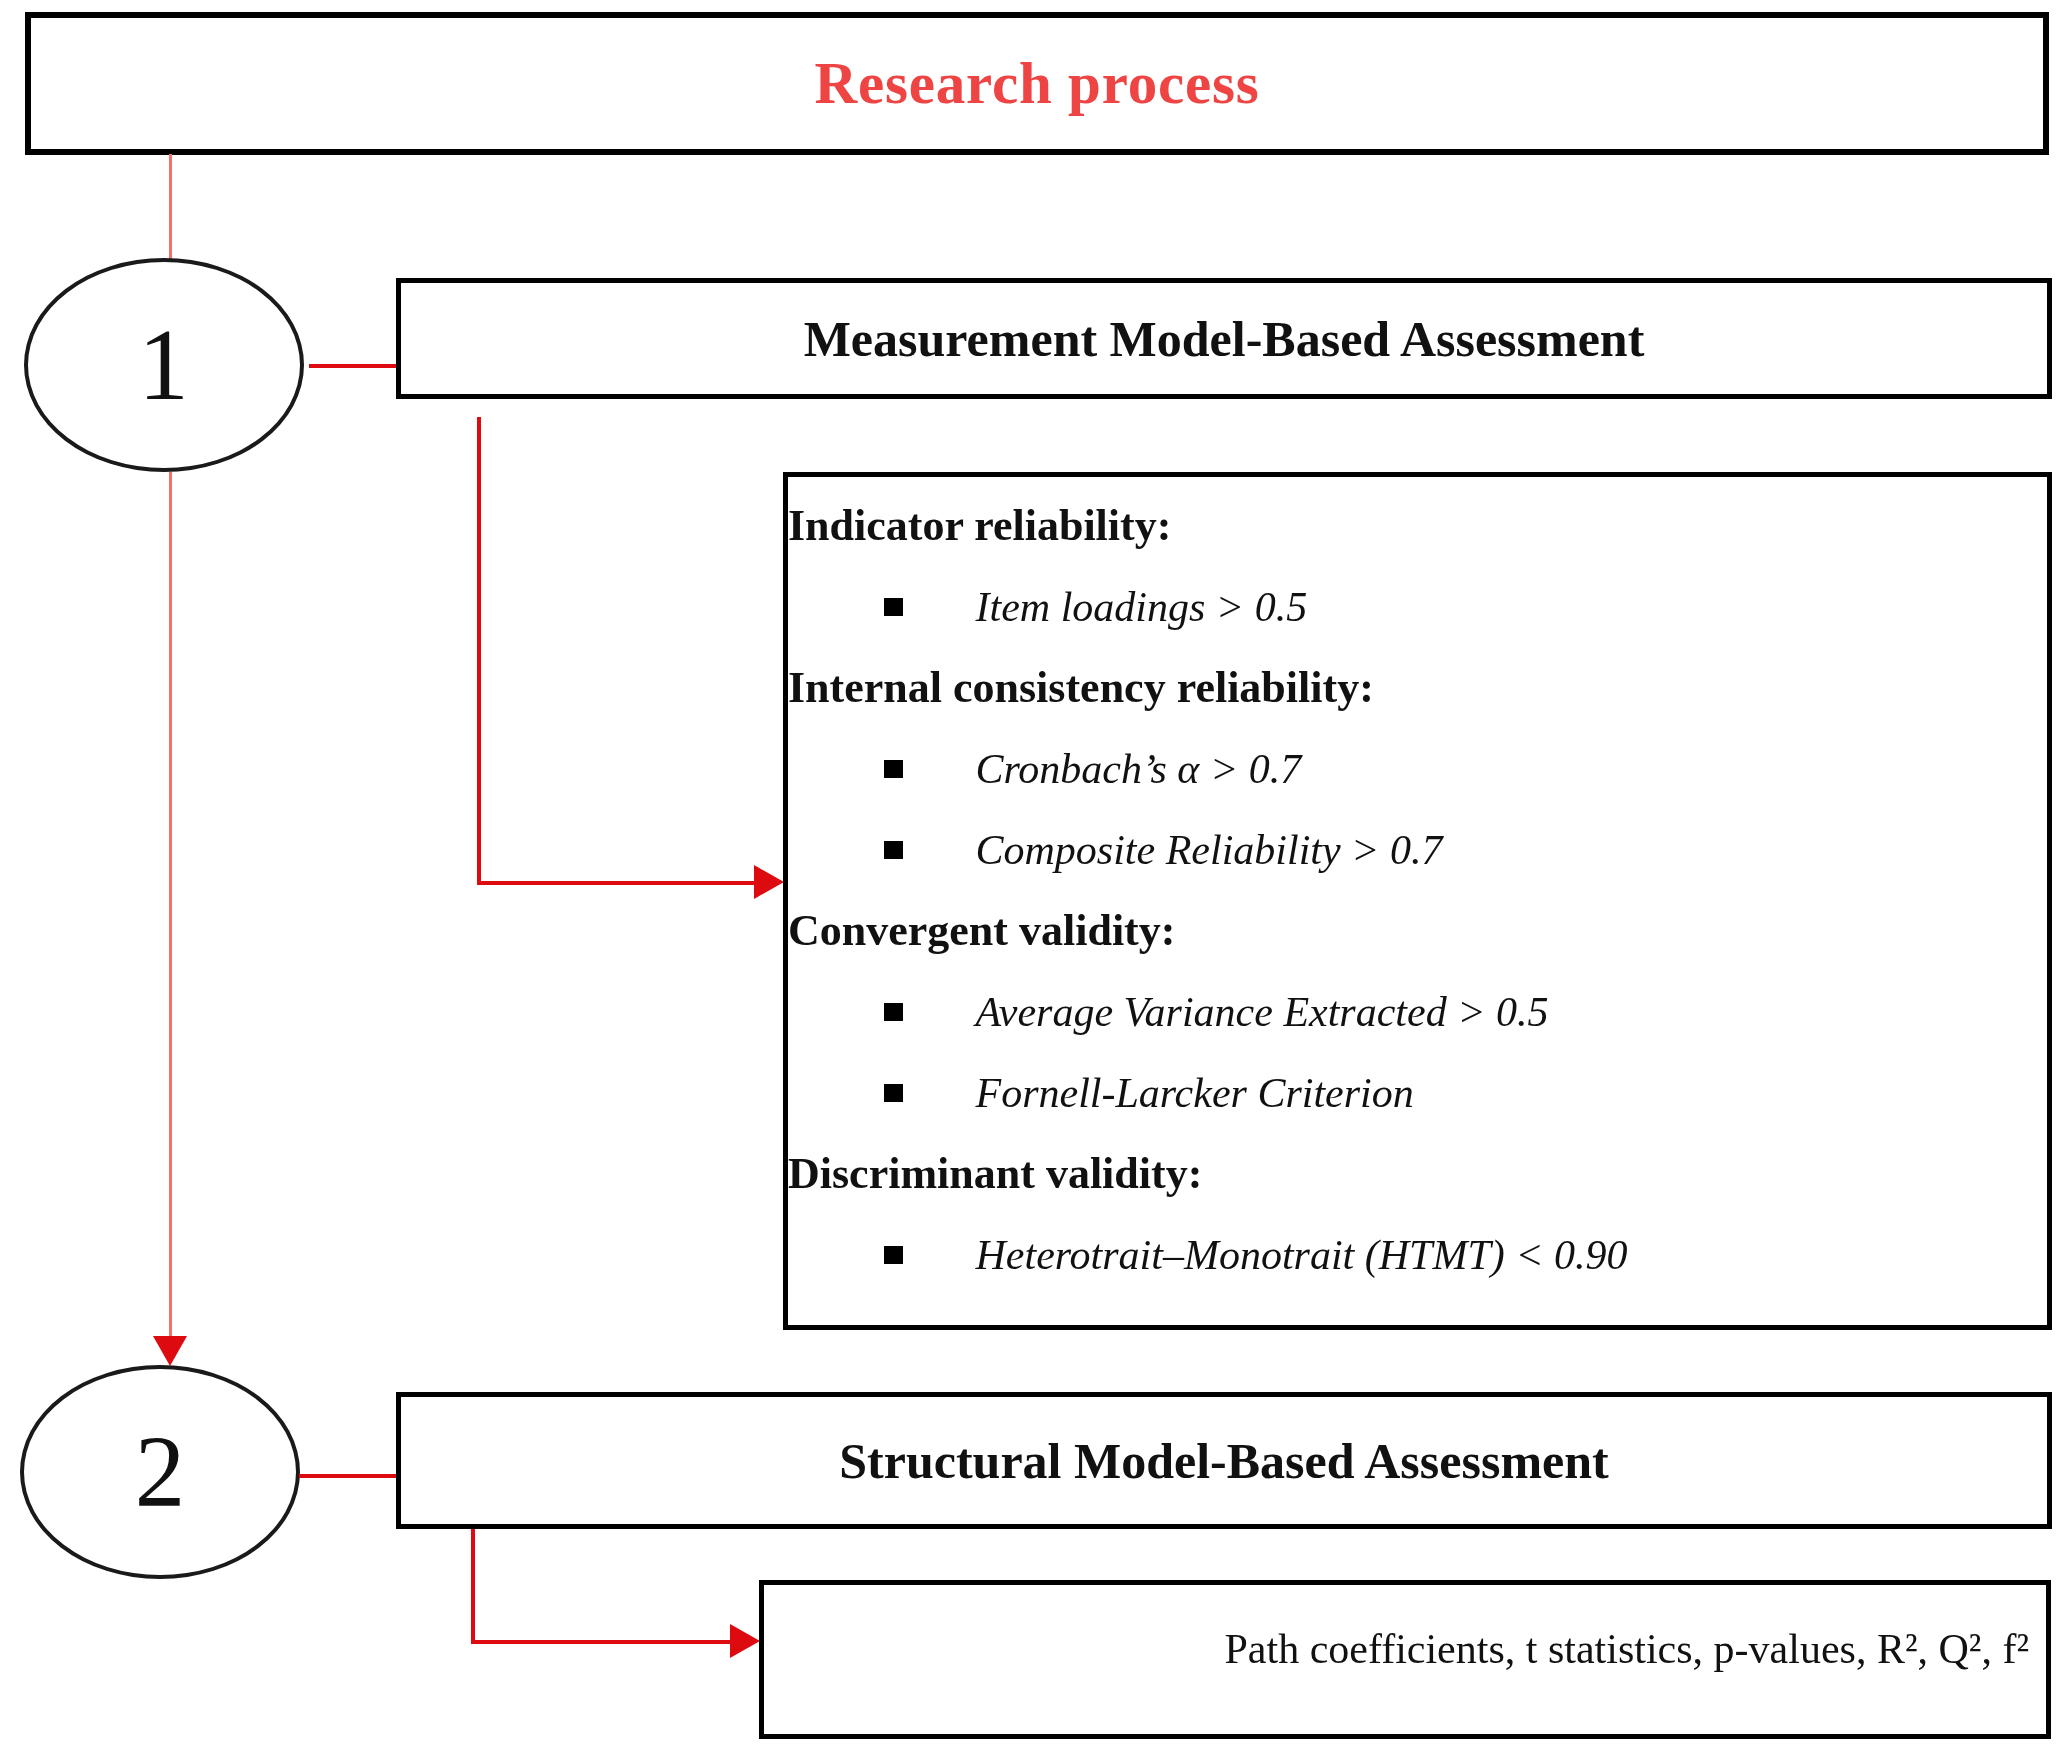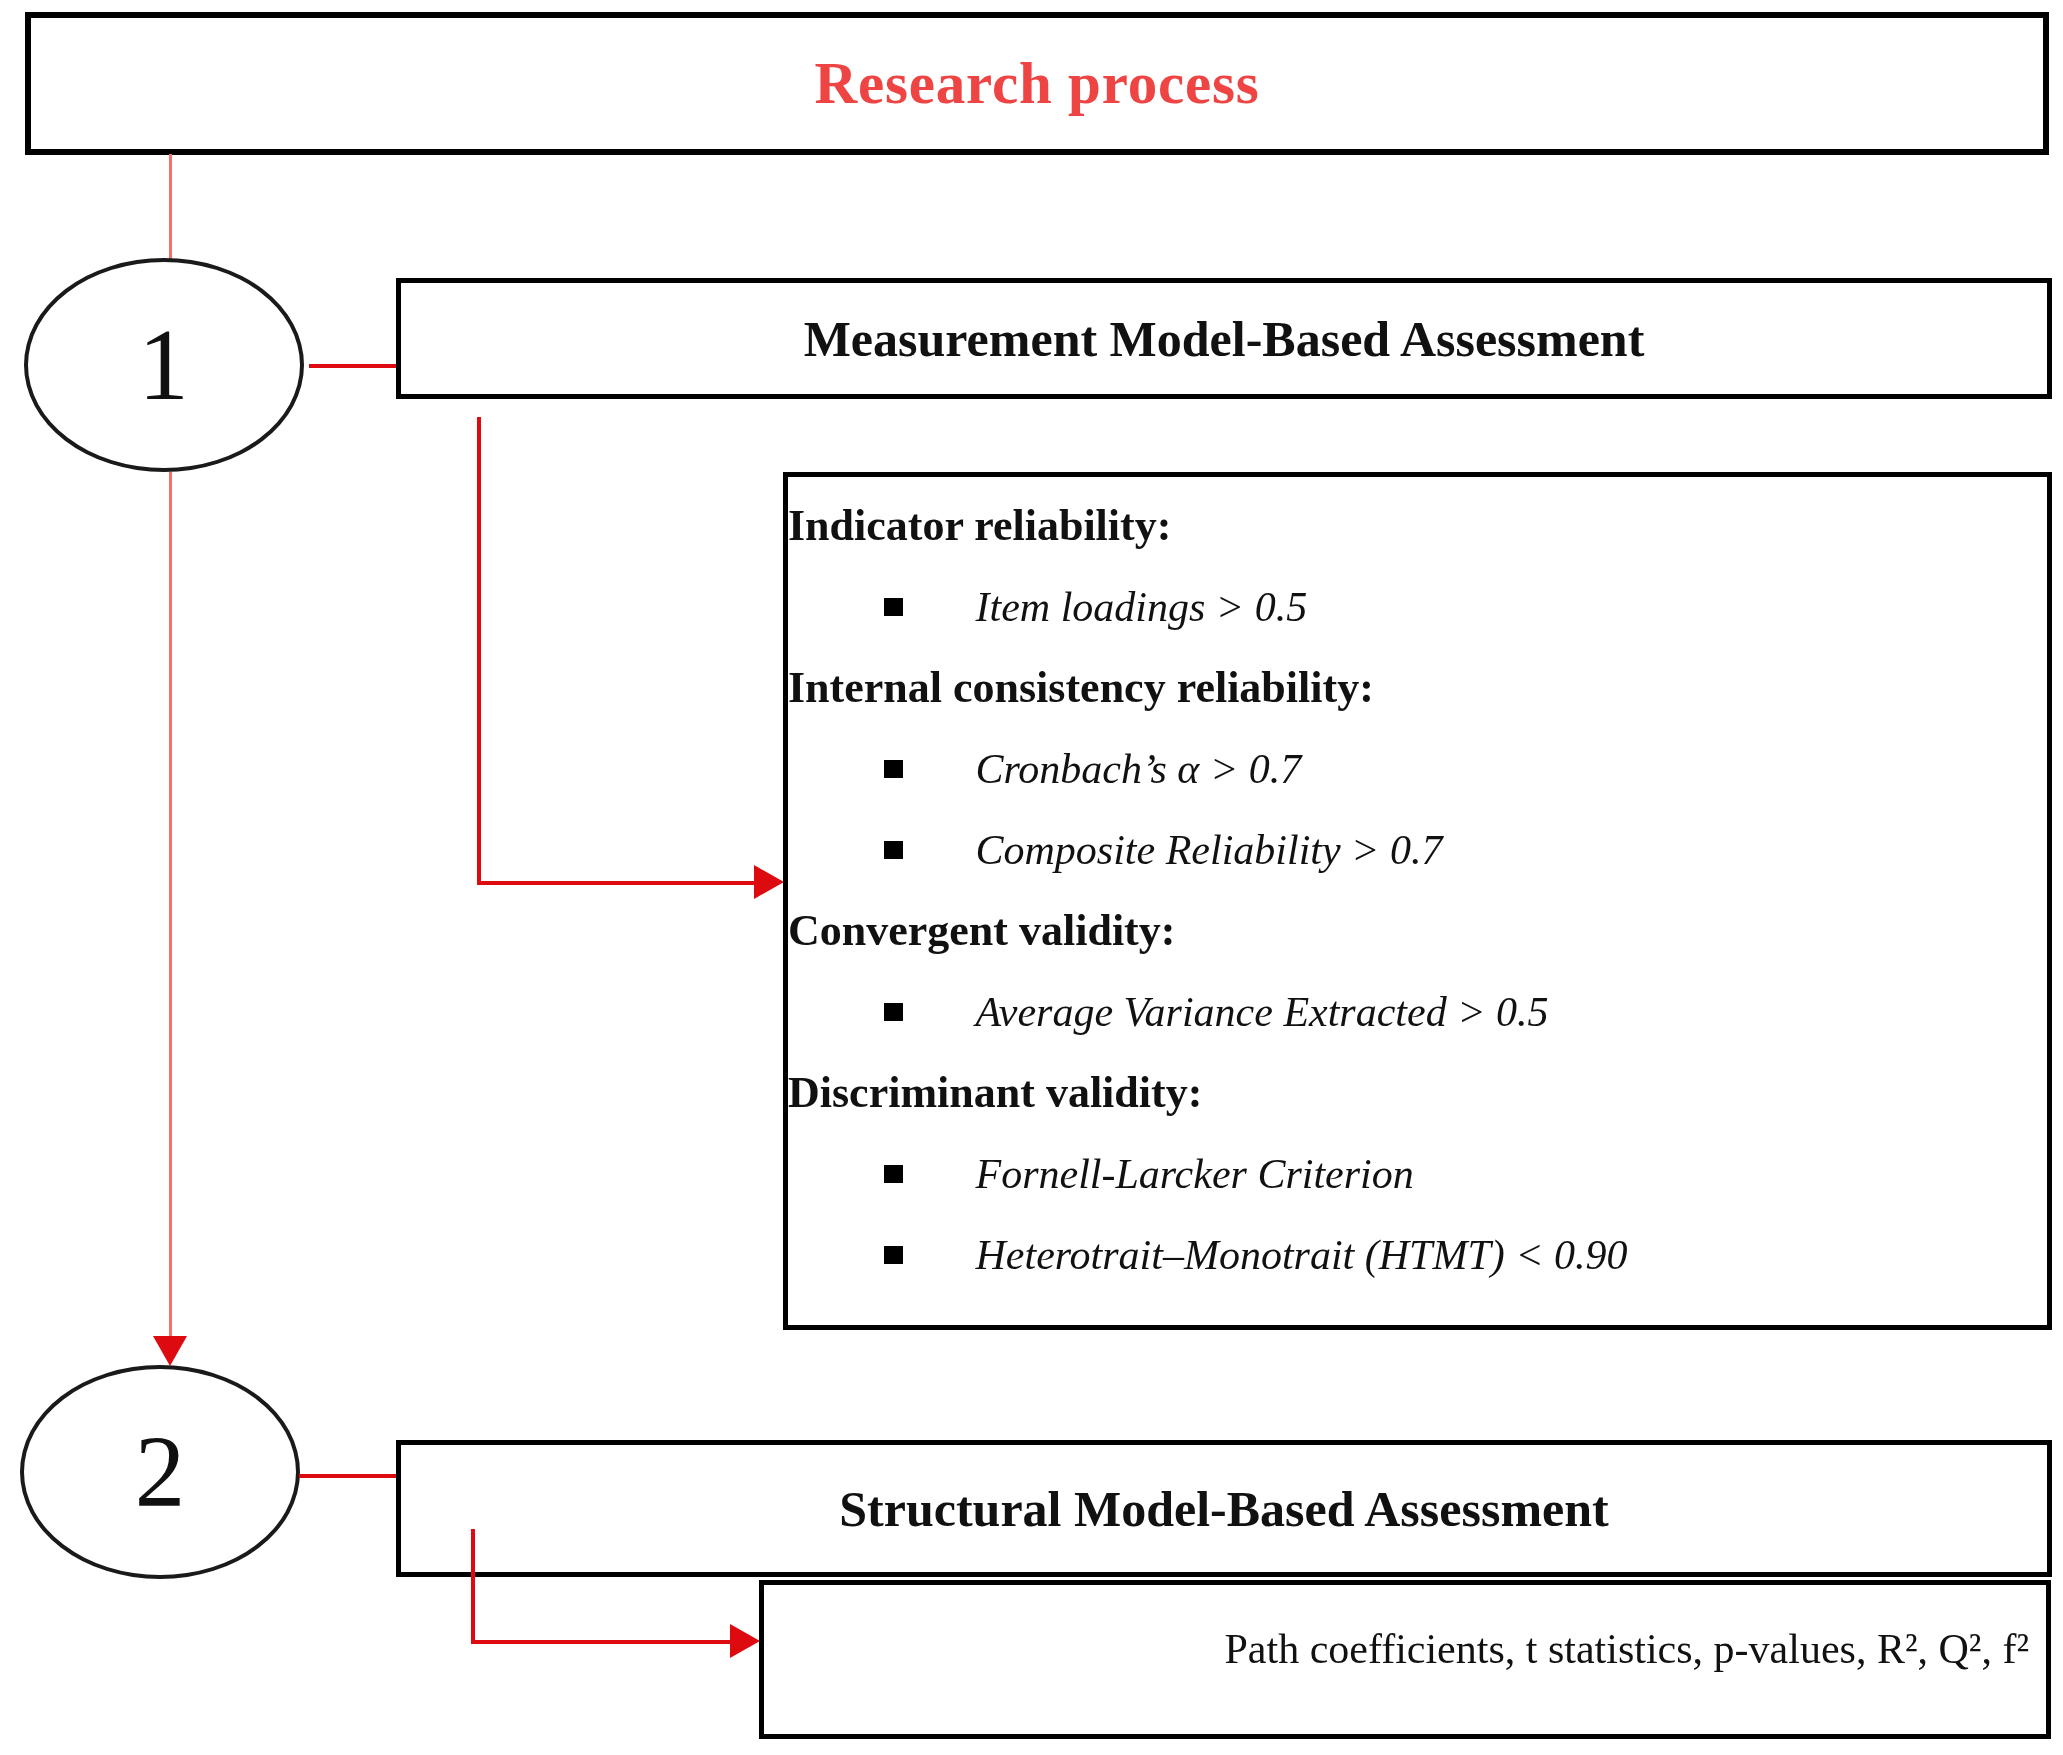--- a/index.html
+++ b/index.html
@@ -19,21 +19,21 @@
     position: absolute;
     background: #ffffff;
     border: 5.9px solid #000000;
     display: flex;
     align-items: center;
     justify-content: center;
   }
 
   .top-box    { left: 25px;  top: 11.7px;   width: 2024px; height: 143px; border-width: 6.7px; }
   .meas-box   { left: 396px; top: 278px;  width: 1656px; height: 121px; }
-  .struct-box { left: 396px; top: 1392px; width: 1656px; height: 137px; margin-top: 48px; }
+  .struct-box { left: 396px; top: 1392px; width: 1656px; height: 137px; }
 
   .detail-box {
     left: 783px; top: 472px; width: 1269px; height: 858px;
     border-width: 5px;
     display: block;
     padding-top: 8.4px;
   }
 
   .result-box {
     left: 759px; top: 1580px; width: 1292px; height: 159px;
@@ -141,25 +141,25 @@
     </div>
     <div class="d-row">
       <span class="sq"></span>
       <span class="d-bullet-text">Composite Reliability &gt; 0.7</span>
     </div>
     <div class="d-row d-head">Convergent validity:</div>
     <div class="d-row">
       <span class="sq"></span>
       <span class="d-bullet-text">Average Variance Extracted &gt; 0.5</span>
     </div>
-    <div class="d-row d-head">Discriminant validity:</div>
     <div class="d-row">
       <span class="sq"></span>
       <span class="d-bullet-text">Fornell-Larcker Criterion</span>
     </div>
+    <div class="d-row d-head">Discriminant validity:</div>
     <div class="d-row">
       <span class="sq"></span>
       <span class="d-bullet-text">Heterotrait–Monotrait (HTMT) &lt; 0.90</span>
     </div>
   </div>
 
   <div class="line light l-c1-c2"></div>
   <div class="arr arr-down arr-into-c2"></div>
 
   <div class="circle circle-2">

